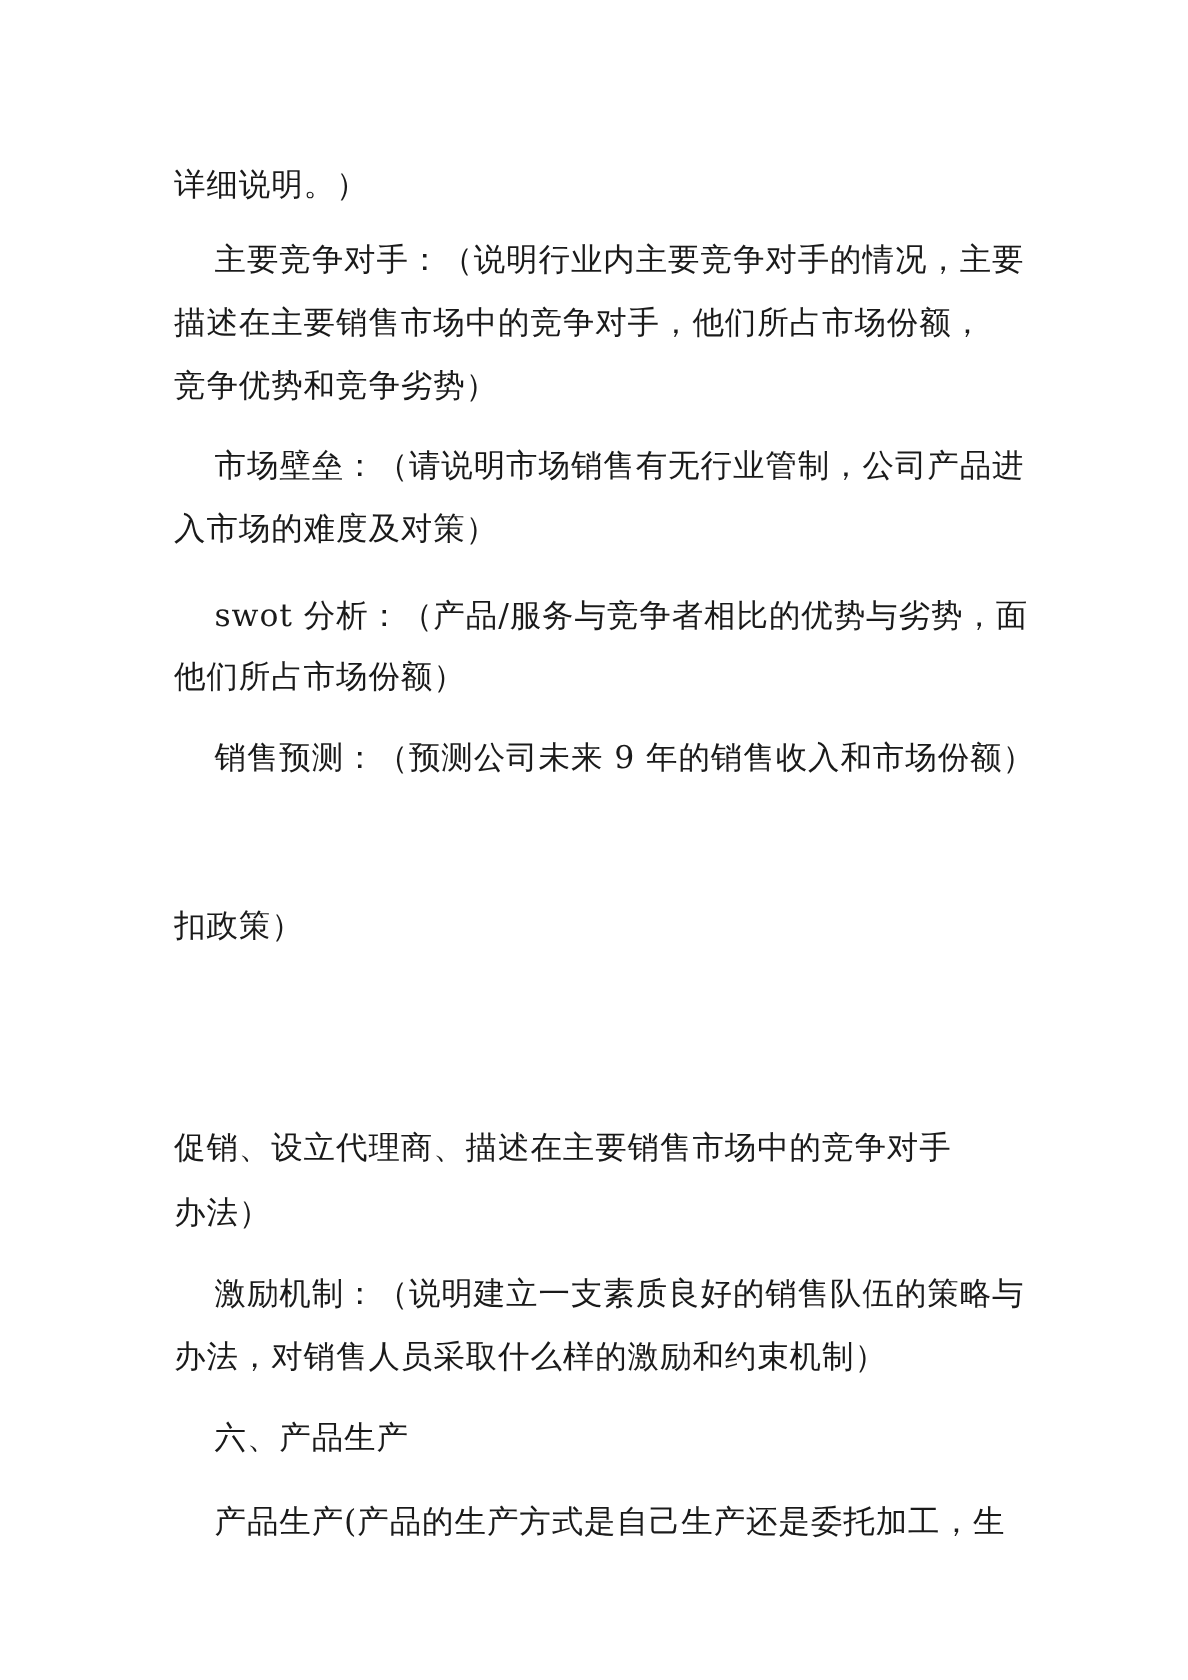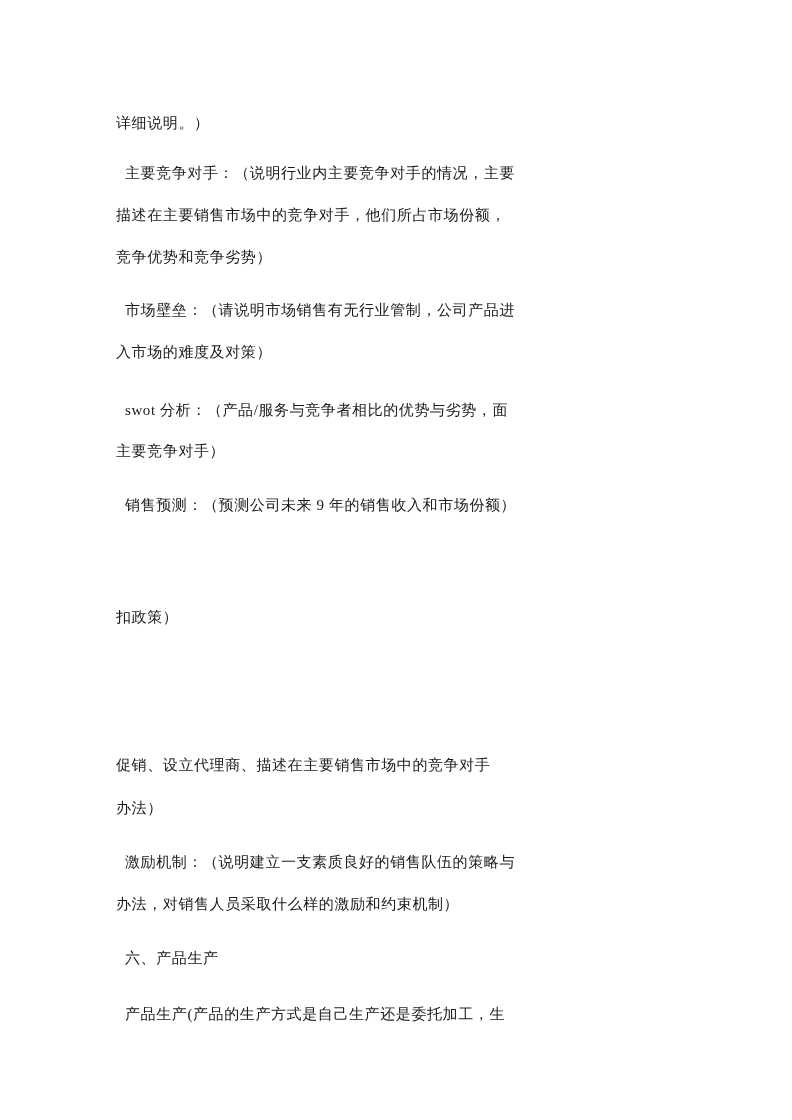--- a/index.html
+++ b/index.html
@@ -17,39 +17,39 @@
     }
     .page {
       position: absolute;
       left: 0; top: 0;
       width: 792px;
       height: 1120px;
     }
     .line {
       position: absolute;
       left: 116px;
-      font-size: 15px;
+      font-size: 21px;
       line-height: 28px;
       white-space: nowrap;
       letter-spacing: 0.6px;
     }
-    .indent { left: 125px; font-family: Liberation Serif, serif; }
+    .indent { left: 143px; }
   </style>
 </head>
 <body>
 
 <div class="page">
   <div class="line" style="top:109px">详细说明。）</div>
   <div class="line indent" style="top:159px">主要竞争对手：（说明行业内主要竞争对手的情况，主要</div>
   <div class="line" style="top:243px">竞争优势和竞争劣势）</div>
   <div class="line" style="top:201px">描述在主要销售市场中的竞争对手，他们所占市场份额，</div>
   <div class="line indent" style="top:296px">市场壁垒：（请说明市场销售有无行业管制，公司产品进</div>
   <div class="line" style="top:338px">入市场的难度及对策）</div>
   <div class="line indent" style="top:396px">swot 分析：（产品/服务与竞争者相比的优势与劣势，面</div>
-  <div class="line" style="top:437px">主要竞争对手）</div>
+  <div class="line" style="top:437px">他们所占市场份额）</div>
   <div class="line indent" style="top:491px">销售预测：（预测公司未来 9 年的销售收入和市场份额）</div>
   <div class="line" style="top:603px">扣政策）</div>
   <div class="line" style="top:751px">促销、设立代理商、描述在主要销售市场中的竞争对手</div>
   <div class="line" style="top:794px">办法）</div>
   <div class="line indent" style="top:848px">激励机制：（说明建立一支素质良好的销售队伍的策略与</div>
   <div class="line" style="top:890px">办法，对销售人员采取什么样的激励和约束机制）</div>
   <div class="line indent" style="top:944px">六、产品生产</div>
   <div class="line indent" style="top:1000px">产品生产(产品的生产方式是自己生产还是委托加工，生</div>
 </div>
 

